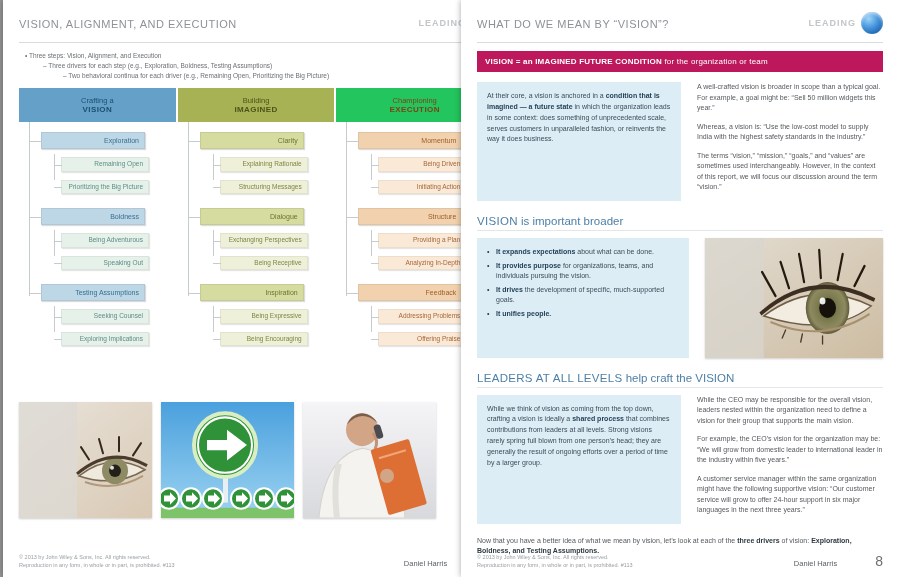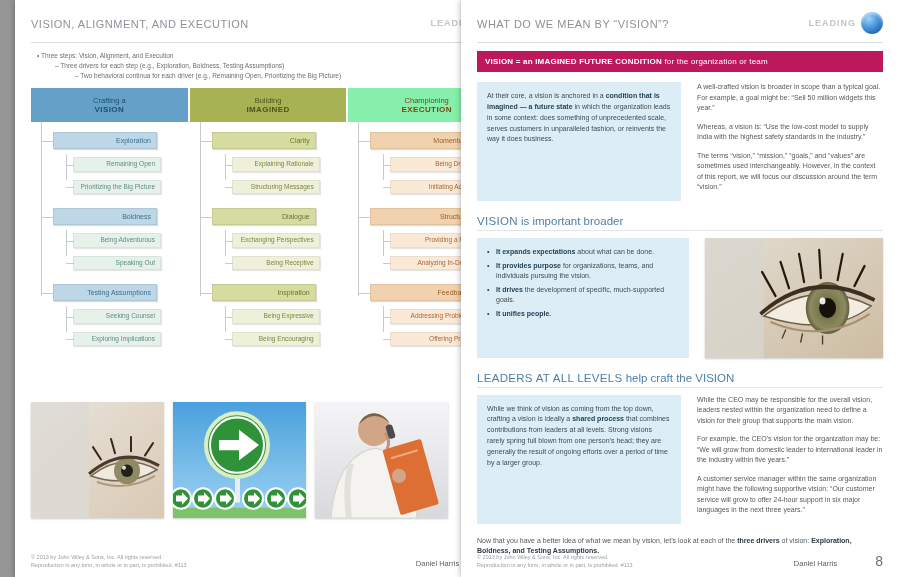--- a/index.html
+++ b/index.html
@@ -1,20 +1,20 @@
 <!DOCTYPE html>
 <html><head>
 <meta charset="utf-8">
 <style>
   * { margin:0; padding:0; box-sizing:border-box; }
   html,body { width:899px; height:577px; }
   body { font-family:"Liberation Sans", sans-serif; background:#969696; overflow:hidden; }
   .spread { position:relative; width:899px; height:577px; }
   .page { position:absolute; top:0; bottom:0; background:#ffffff; box-shadow:0 0 6px rgba(0,0,0,.35); }
-  .page-left  { left:15px;   width:506px; }
+  .page-left  { left:3px;   width:506px; }
   .page-right { left:461px; width:438px; }
   .page-inner { position:relative; height:100%; padding:12px 16px 0 16px; }
 
   
   .pg-head { display:flex; justify-content:space-between; align-items:flex-start; }
   .pg-title { font-size:11px; letter-spacing:.5px; color:#8d9298; font-weight:400; padding-top:6px; }
   .logo { display:flex; align-items:center; gap:5px; }
   .logo-word { font-size:9px; letter-spacing:1px; color:#c3c6c9; font-weight:bold; }
   .logo-sphere { width:22px; height:22px; border-radius:50%;
      background:radial-gradient(circle at 35% 30%, #9fd4f6 0%, #4d9be0 40%, #1c63b0 80%, #124a86 100%);
@@ -45,21 +45,21 @@
   .leaf-box { position:relative; margin-top:8px; width:88px; padding:2px 5px; font-size:6.5px; line-height:1.3;
      border:1px solid rgba(0,0,0,.05); box-shadow:1px 1px 1px rgba(0,0,0,.10); }
   .leaf-box::before { content:""; position:absolute; left:-8px; top:50%; width:8px; border-top:1px solid #c6cbce; }
 
   .col-blue  .fc-header { background:#64a0c8; color:#1b506f; }
   .col-blue  .driver-box { background:#bdd7e7; color:#396f8f; }
   .col-blue  .leaf-box { background:#e6f1ea; color:#5d8d85; }
   .col-green .fc-header { background:#a7b254; color:#4b5519; }
   .col-green .driver-box { background:#d6db9f; color:#6a7530; }
   .col-green .leaf-box { background:#eef0d9; color:#7e8642; }
-  .col-orange .fc-header { background:#86efac; color:#7c4413; }
+  .col-orange .fc-header { background:#22c55e; color:#7c4413; }
   .col-orange .driver-box { background:#f2d2ae; color:#9c5f28; }
   .col-orange .leaf-box { background:#fae9d6; color:#a5673a; }
 
   
   .photos { display:flex; gap:9px; margin-top:8px; }
   .photo { width:133px; height:116px; overflow:hidden; box-shadow:0 1px 2px rgba(0,0,0,.2); }
   .photo svg { display:block; width:100%; height:100%; }
 
   
   .pg-foot { position:absolute; left:16px; right:16px; bottom:8px; display:flex; justify-content:space-between; align-items:flex-end; }

